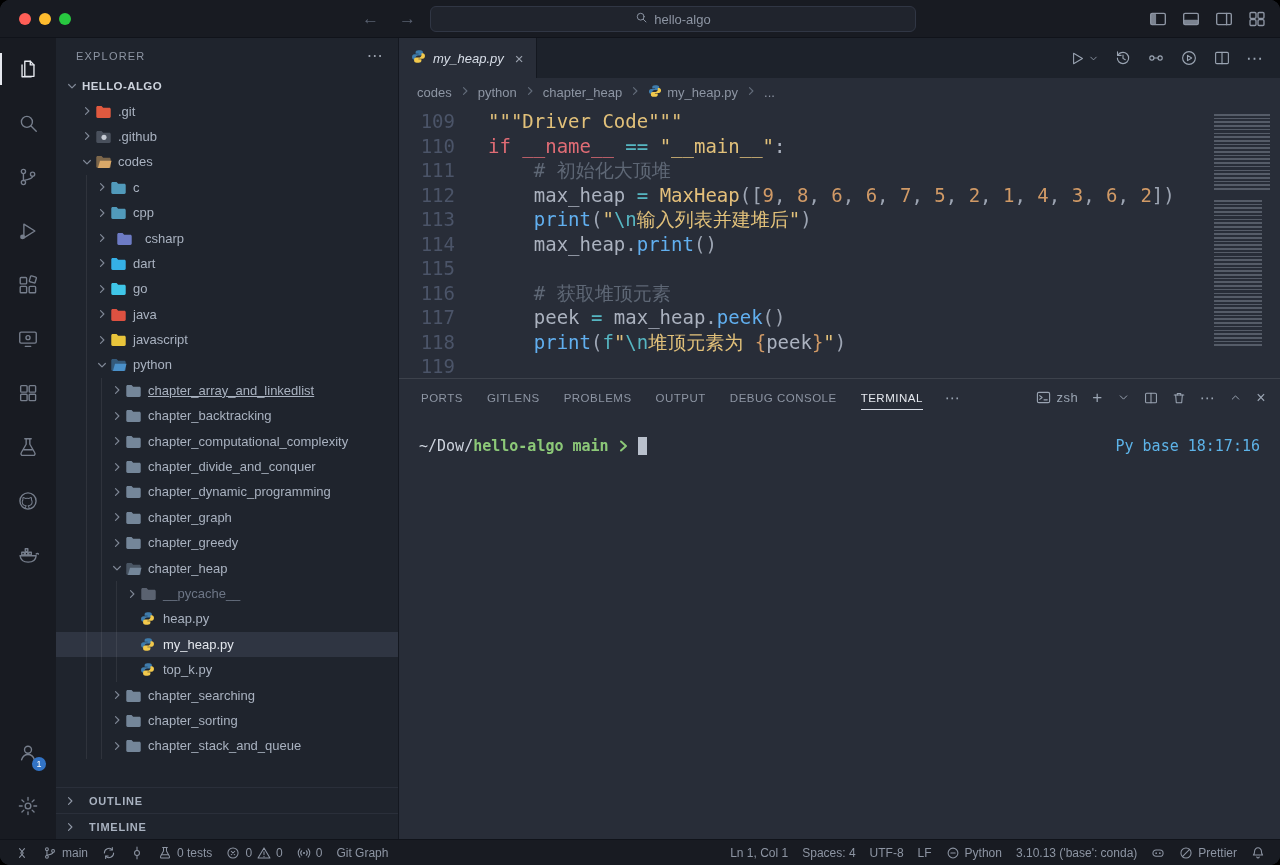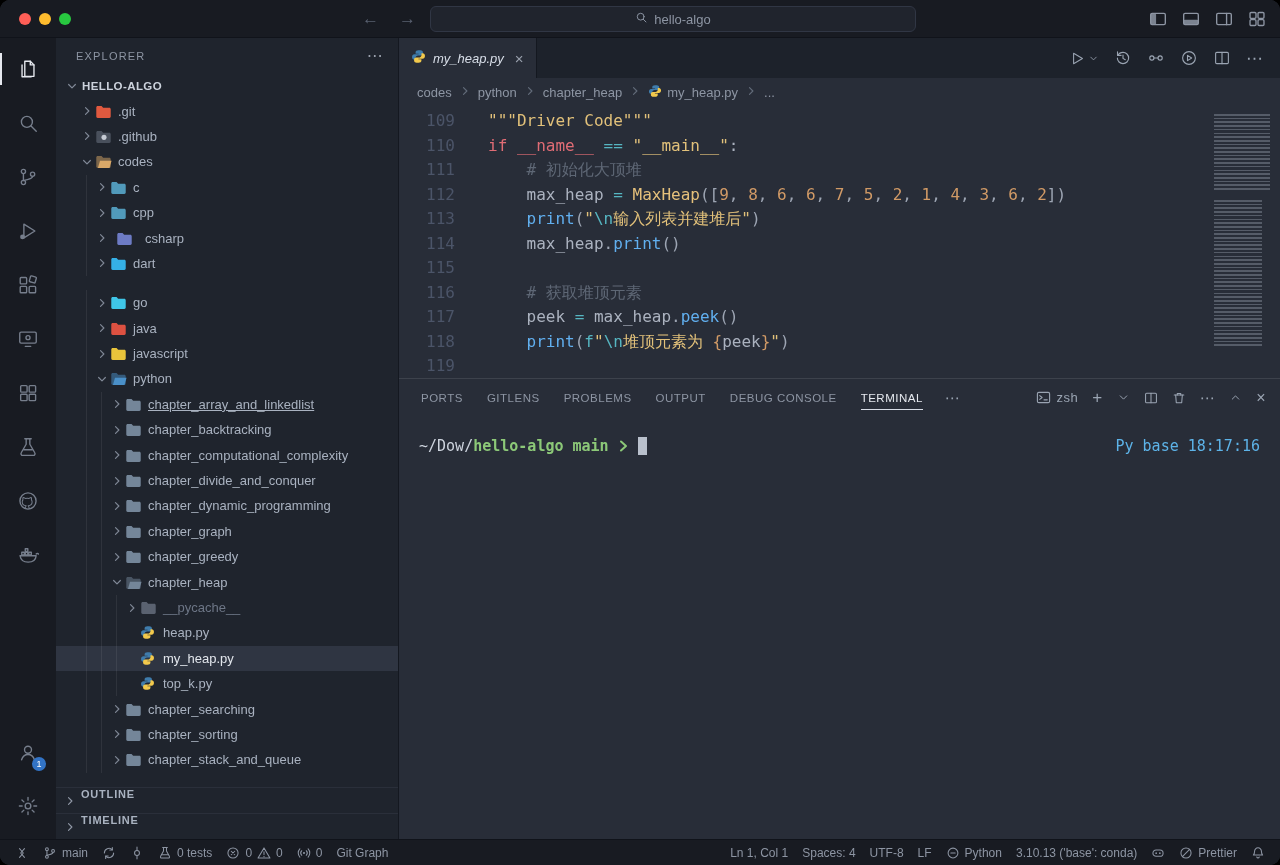--- a/index.html
+++ b/index.html
@@ -50,42 +50,42 @@
   .tree-row { height:25.4px; display:flex; align-items:center; white-space:nowrap;
               cursor:pointer; background-repeat:no-repeat; }
   .tree-row.selected { background-color:#2f3542; color:#e2e6ec; }
   .tree-row.root-row { font-weight:bold; color:#ccd2dc; font-size:11.5px; letter-spacing:.4px; }
   .tree-row.dim .t-label { color:#6d7686; }
   .chev { width:16px; flex:none; display:flex; align-items:center; justify-content:center; color:#7f8795; }
   .chev.down svg { transform:rotate(90deg); }
   .t-icon { width:21px; flex:none; display:flex; align-items:center; }
   .t-label { margin-left:2px; }
   .side-section { height:26px; flex:none; border-top:1px solid #2a2f3a; display:flex;
-                  color:#a9b2c0; font-size:11px; font-weight:bold;
-                  letter-spacing:.8px; padding-left:6px; gap:3px; cursor:pointer; }
+                  align-items:center; color:#a9b2c0; font-size:11px; font-weight:bold;
+                  letter-spacing:.8px; padding-left:6px; gap:11px; cursor:pointer; }
 
   
   .main { flex:1; display:flex; flex-direction:column; min-width:0; }
   .tabbar { height:40px; flex:none; background:#1d222b; display:flex; align-items:stretch; }
   .tab { display:flex; align-items:center; gap:7px; padding:0 12px; background:#282d38;
          color:#d8dee8; font-size:13px; font-style:italic; border-right:1px solid #141820;
          cursor:pointer; }
   .tab-close { color:#9aa1ad; font-size:15px; font-style:normal; margin-left:4px; }
   .toolbar { margin-left:auto; display:flex; align-items:center; gap:15px;
              padding-right:16px; color:#9aa4b2; }
   .tb-btn { display:flex; align-items:center; gap:2px; cursor:pointer; }
 
   .breadcrumbs { height:28px; flex:none; display:flex; align-items:center; gap:7px;
                  padding-left:18px; color:#8d95a3; font-size:13px; background:#282d38; }
   .bc-sep { color:#626b79; font-size:12px; }
   .bc-item { display:flex; align-items:center; gap:5px; cursor:pointer; }
 
   .editor-area { flex:1; min-height:0; position:relative; display:flex; background:#282d38; }
   .code-scroll { flex:1; padding-top:3px; font-family:"DejaVu Sans Mono", monospace;
-                 font-size:16px; line-height:24.5px; overflow:hidden; }
+                 font-size:19px; line-height:24.5px; overflow:hidden; }
   .code-line { display:flex; white-space:pre; }
   .ln { width:56px; text-align:right; color:#4b5468; flex:none; }
   .lc { padding-left:33px; }
   .tk-kw    { color:var(--c-keyword); }
   .tk-dunder{ color:var(--c-keyword); }
   .tk-op    { color:var(--c-operator); }
   .tk-str   { color:var(--c-string); }
   .tk-esc   { color:var(--c-escape); }
   .tk-comment{ color:var(--c-comment); }
   .tk-cls   { color:var(--c-classname); }
@@ -386,21 +386,21 @@
                 <path d="M6 3.5l4.5 4.5L6 12.5"></path>
               </svg>
             </span>
             <span class="t-icon">
               <svg width="17" height="17" viewBox="0 0 20 20">
                 <path fill="#35b0e6" d="M1.5 5.2c0-.9.7-1.7 1.6-1.7h4.6l1.9 2.1h7.3c.9 0 1.6.8 1.6 1.7v8.5c0 .9-.7 1.7-1.6 1.7H3.1c-.9 0-1.6-.8-1.6-1.7z"></path>
               </svg>
             </span>
             <span class="t-label">dart</span>
           </div>
-          <div class="tree-row" style="padding-left: 38px; background-image: linear-gradient(rgba(255, 255, 255, 0.07), rgba(255, 255, 255, 0.07)); background-position: 30px 0px; background-size: 1px 100%; background-repeat: no-repeat; margin-top: 14px;">
+          <div class="tree-row" style="padding-left: 38px; background-image: linear-gradient(rgba(255, 255, 255, 0.07), rgba(255, 255, 255, 0.07)); background-position: 30px 0px; background-size: 1px 100%; background-repeat: no-repeat;">
             <span class="chev right">
               <svg width="12" height="12" viewBox="0 0 16 16" fill="none" stroke="#7f8795" stroke-width="1.6" stroke-linecap="round" stroke-linejoin="round">
                 <path d="M6 3.5l4.5 4.5L6 12.5"></path>
               </svg>
             </span>
             <span class="t-icon">
               <svg width="17" height="17" viewBox="0 0 20 20">
                 <path fill="#3fc6e8" d="M1.5 5.2c0-.9.7-1.7 1.6-1.7h4.6l1.9 2.1h7.3c.9 0 1.6.8 1.6 1.7v8.5c0 .9-.7 1.7-1.6 1.7H3.1c-.9 0-1.6-.8-1.6-1.7z"></path>
               </svg>
             </span>

